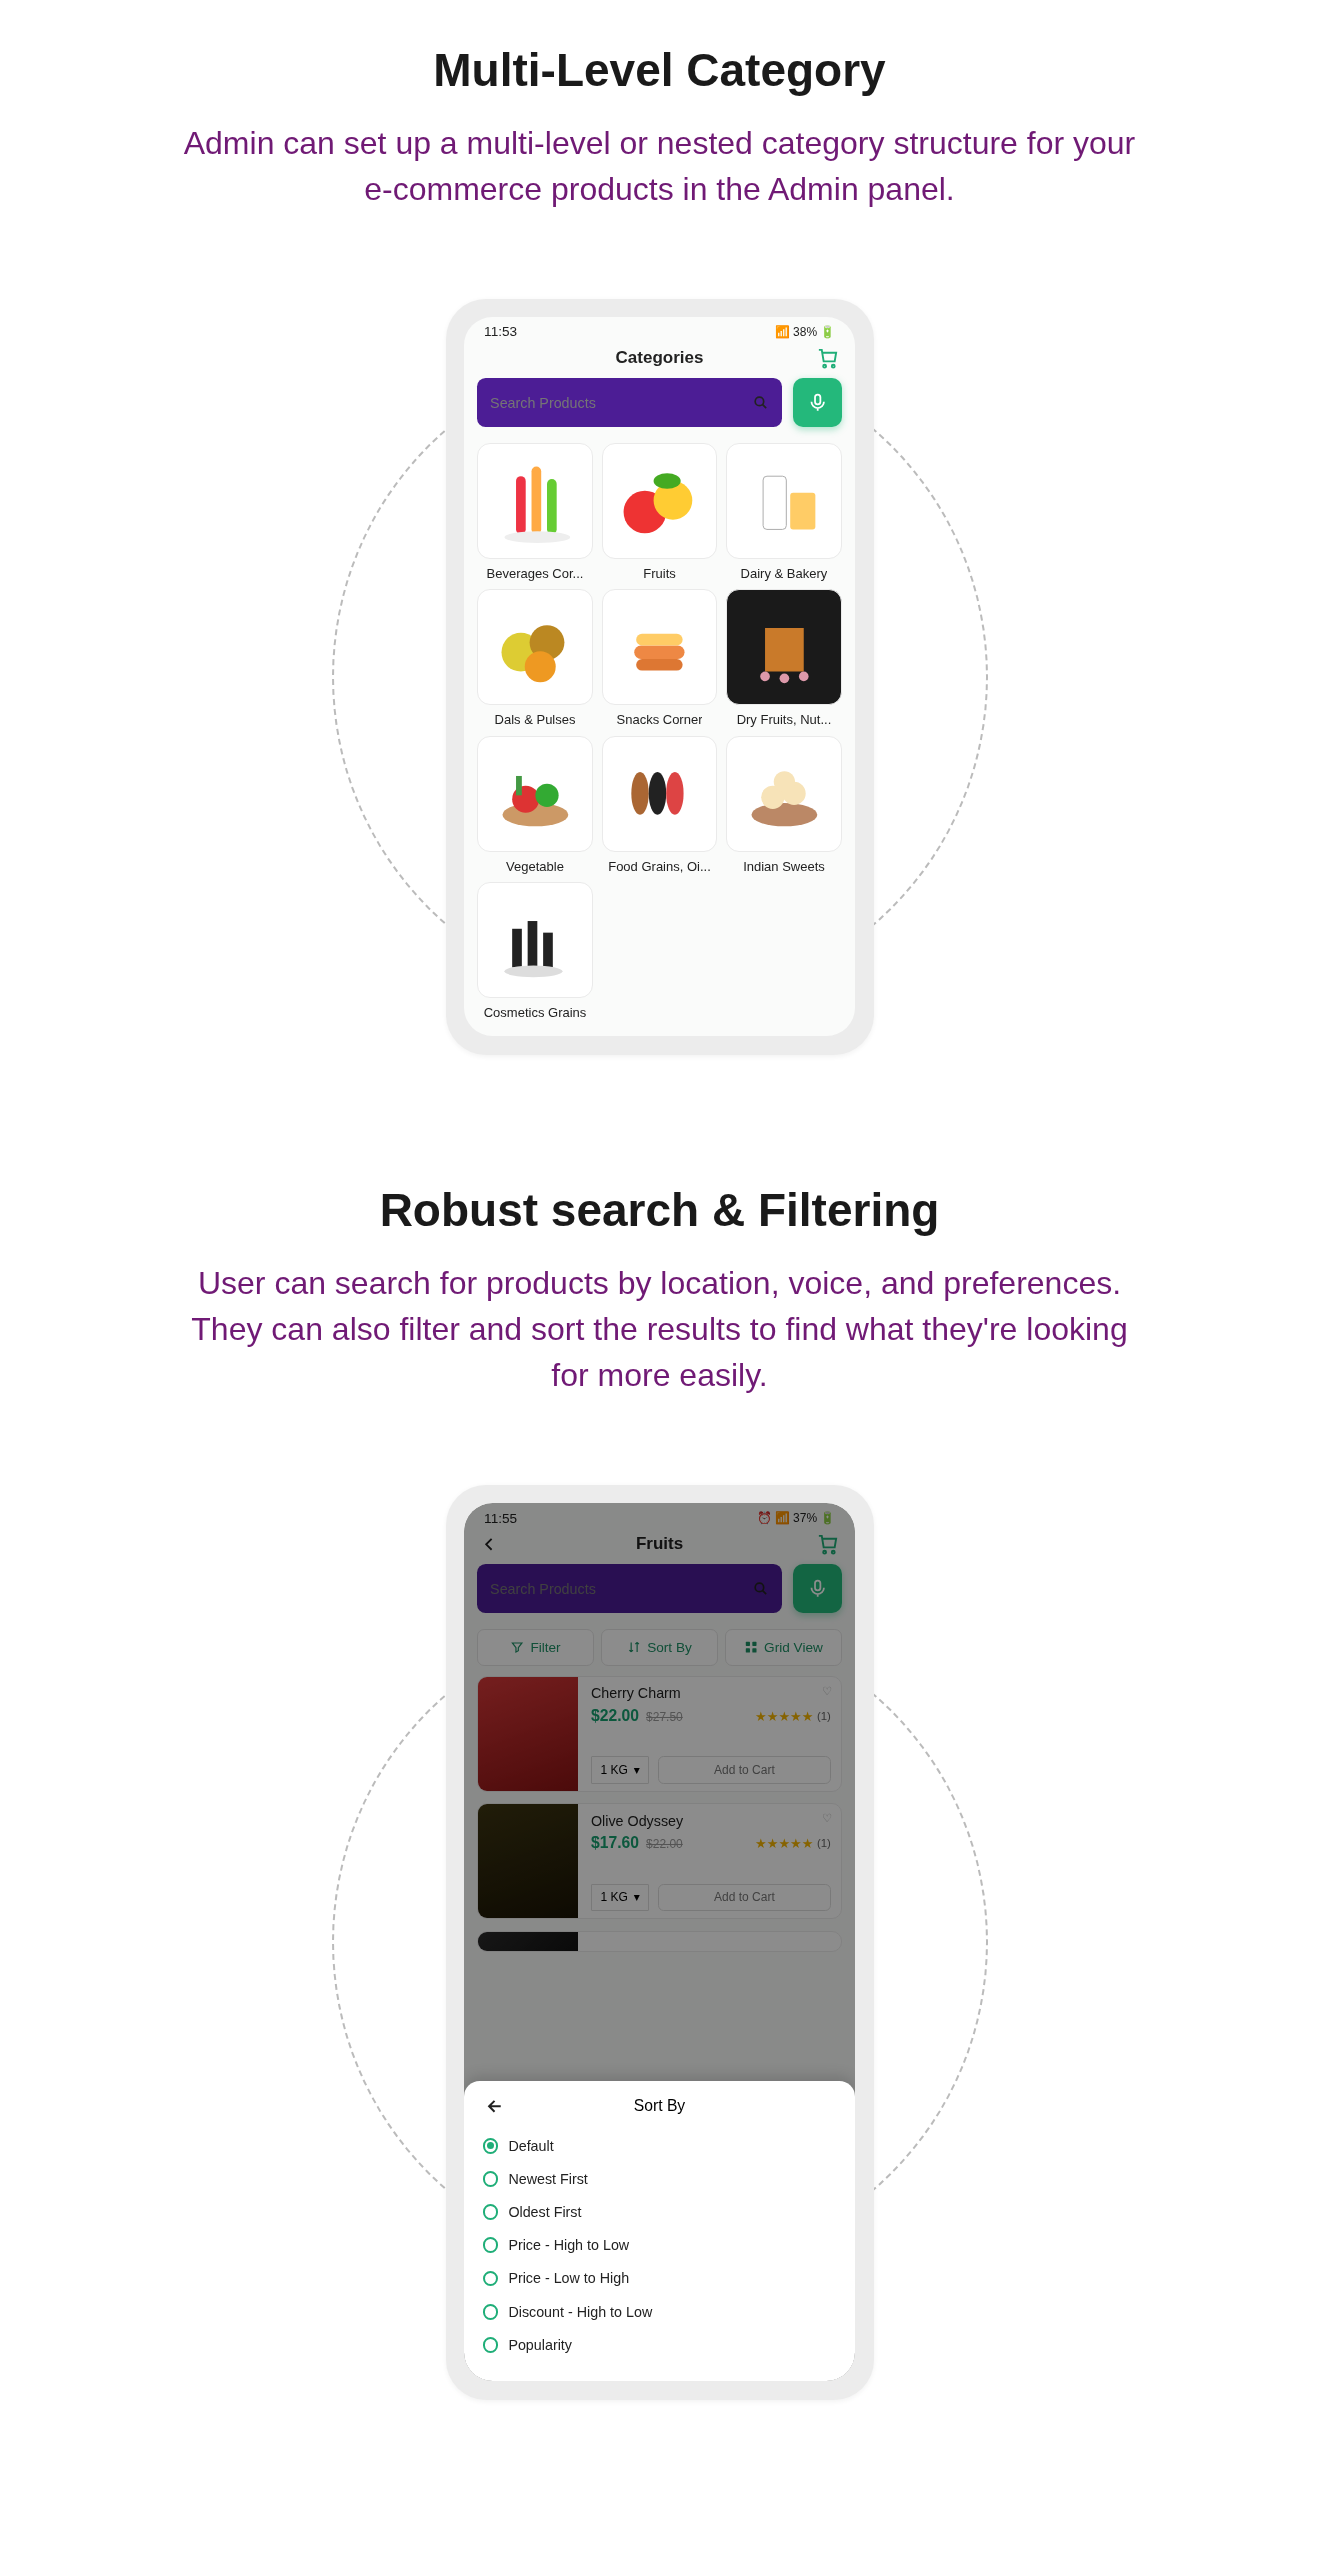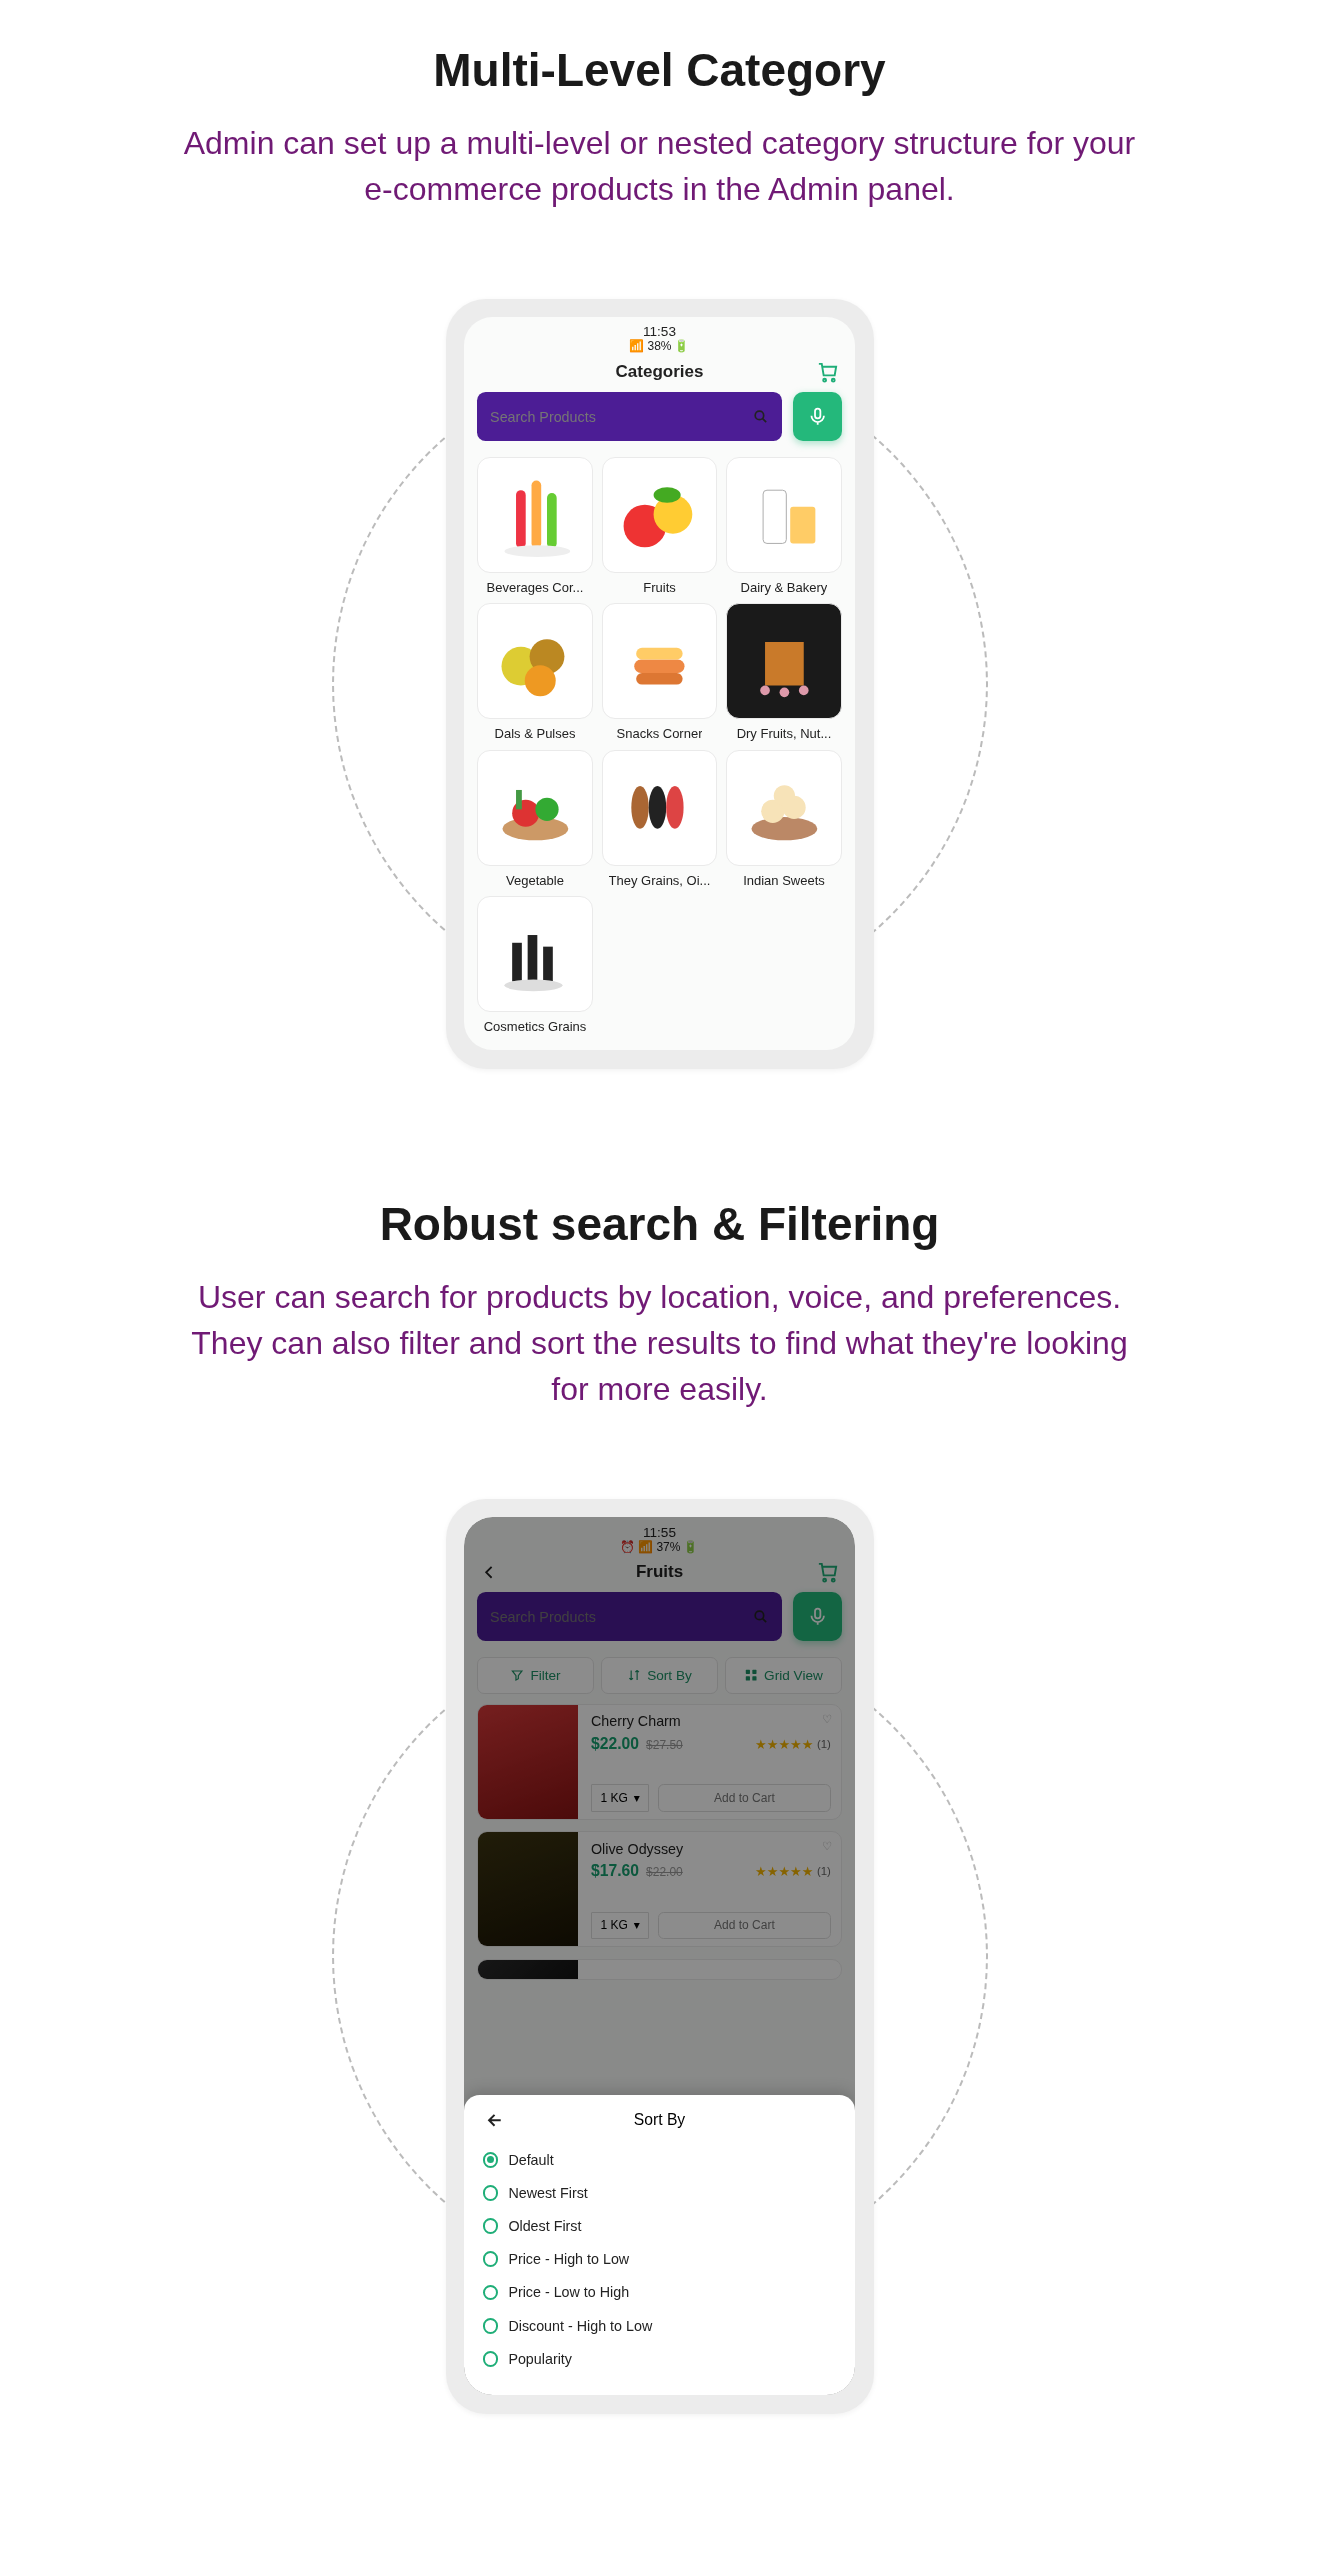--- a/index.html
+++ b/index.html
@@ -64,21 +64,20 @@
 }
 
 .statusbar {
   display: flex;
   justify-content: space-between;
   align-items: center;
   padding: 7.1px 20px 2.9px;
   font-size: 13.6px;
   font-weight: 500;
   color: #222;
-  flex-direction: column;
 }
 .status-right { display: flex; gap: 2.9px; align-items: center; font-size: 12px; }
 
 .header {
   display: flex;
   align-items: center;
   justify-content: center;
   position: relative;
   padding: 5.7px 13px 10px;
 }
@@ -408,21 +407,21 @@
             <span class="cat-label">Vegetable</span>
           </div>
           <div class="cat-card">
             <div class="cat-img">
                 <svg class="ph-img" viewBox="0 0 100 100">
                   <ellipse cx="30" cy="50" rx="9" ry="22" fill="#a63"></ellipse>
                   <ellipse cx="48" cy="50" rx="9" ry="22" fill="#222"></ellipse>
                   <ellipse cx="66" cy="50" rx="9" ry="22" fill="#d44"></ellipse>
                 </svg>
               </div>
-            <span class="cat-label">They Grains, Oi...</span>
+            <span class="cat-label">Food Grains, Oi...</span>
           </div>
           <div class="cat-card">
             <div class="cat-img">
                 <svg class="ph-img" viewBox="0 0 100 100">
                   <ellipse cx="50" cy="72" rx="34" ry="12" fill="#b86"></ellipse>
                   <circle cx="38" cy="54" r="12" fill="#f7e3b8"></circle>
                   <circle cx="60" cy="50" r="12" fill="#f7e3b8"></circle>
                   <circle cx="50" cy="38" r="11" fill="#f7e3b8"></circle>
                 </svg>
               </div>

